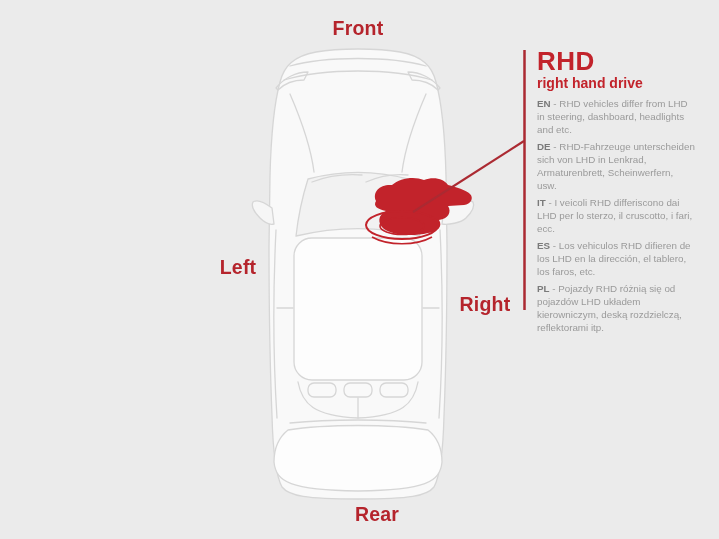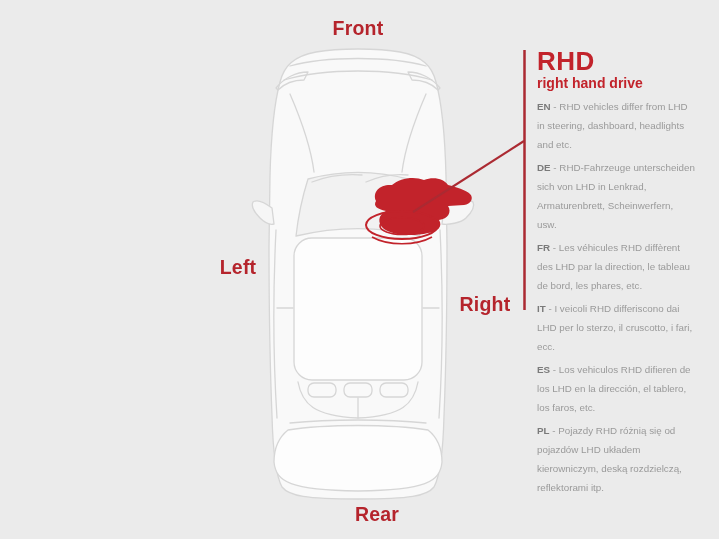--- a/index.html
+++ b/index.html
@@ -31,21 +31,21 @@
     position:absolute;left:537px;top:48px;width:158px;
   }
   .callout .title{
     font-size:26px;font-weight:bold;color:var(--red);line-height:1.0;letter-spacing:.5px;
   }
   .callout .subtitle{
     font-size:14px;font-weight:bold;color:var(--red);margin-top:2px;line-height:1.1;
   }
   .callout .entries{margin-top:6px;}
   .callout .entry{
-    font-size:9.8px;line-height:19px;color:var(--body-text);margin-bottom:4px;
+    font-size:9.8px;line-height:13px;color:var(--body-text);margin-bottom:4px;
   }
   .callout .entry b{color:var(--code-text);font-weight:bold;}
 </style>
 </head>
 <body>
 
 <div class="stage">
 
   <div class="car-wrap">
     <svg viewBox="0 0 234 458">
@@ -122,21 +122,20 @@
   <div class="dir-label lbl-right">Right</div>
 
   <div class="callout">
     <div class="title">RHD</div>
     <div class="subtitle">right hand drive</div>
     <div class="entries">
     <div class="entry"><b>EN</b><span> - RHD vehicles differ from LHD in steering, dashboard, headlights and etc.</span></div>
 
     <div class="entry"><b>DE</b><span> - RHD-Fahrzeuge unterscheiden sich von LHD in Lenkrad, Armaturenbrett, Scheinwerfern, usw.</span></div>
 
-    <div class="entry"><b>FR</b><span> - Les véhicules RHD diffèrent des LHD par la direction, le tableau de bord, les phares, etc.</span></div>
 
     <div class="entry"><b>IT</b><span> - I veicoli RHD differiscono dai LHD per lo sterzo, il cruscotto, i fari, ecc.</span></div>
 
     <div class="entry"><b>ES</b><span> - Los vehiculos RHD difieren de los LHD en la dirección, el tablero, los faros, etc.</span></div>
 
     <div class="entry"><b>PL</b><span> - Pojazdy RHD różnią się od pojazdów LHD układem kierowniczym, deską rozdzielczą, reflektorami itp.</span></div>
   </div>
   </div>
 
 </div>

